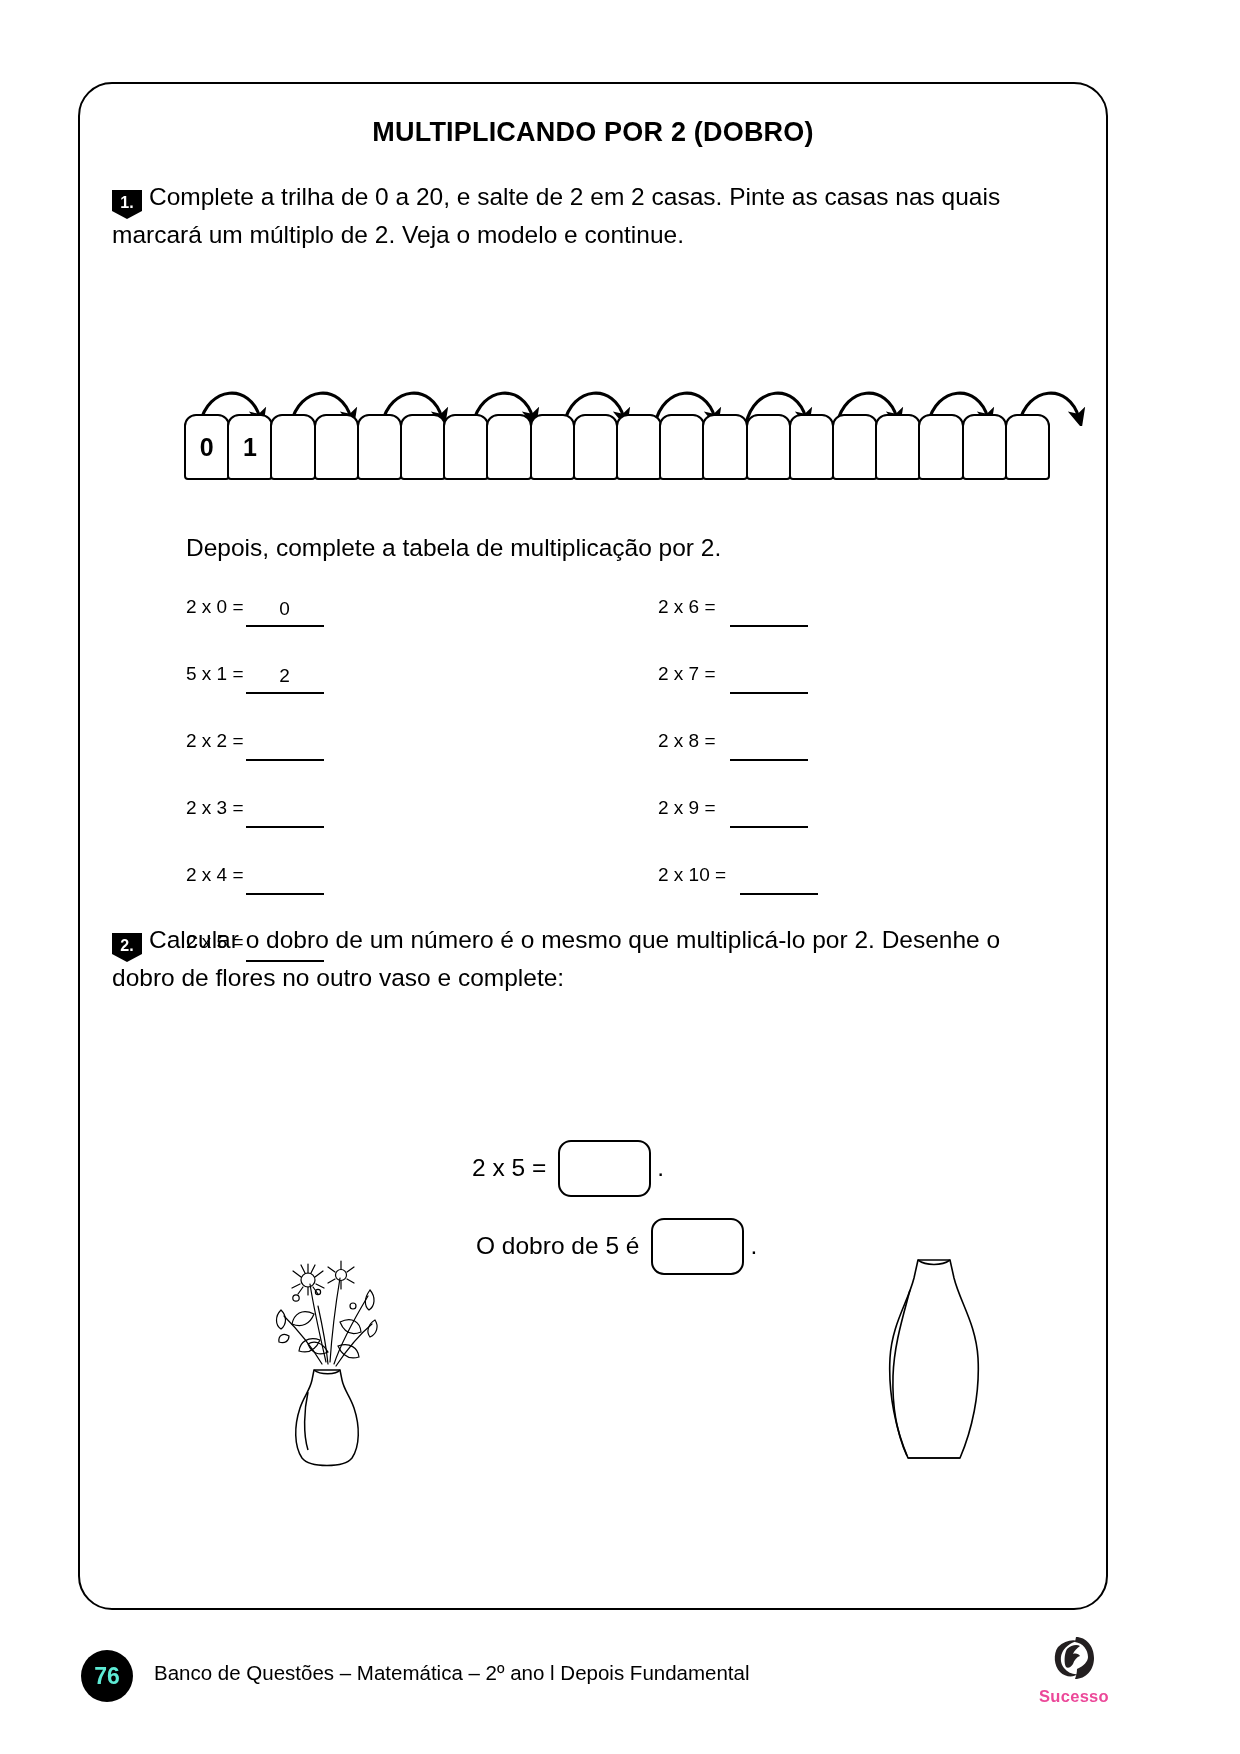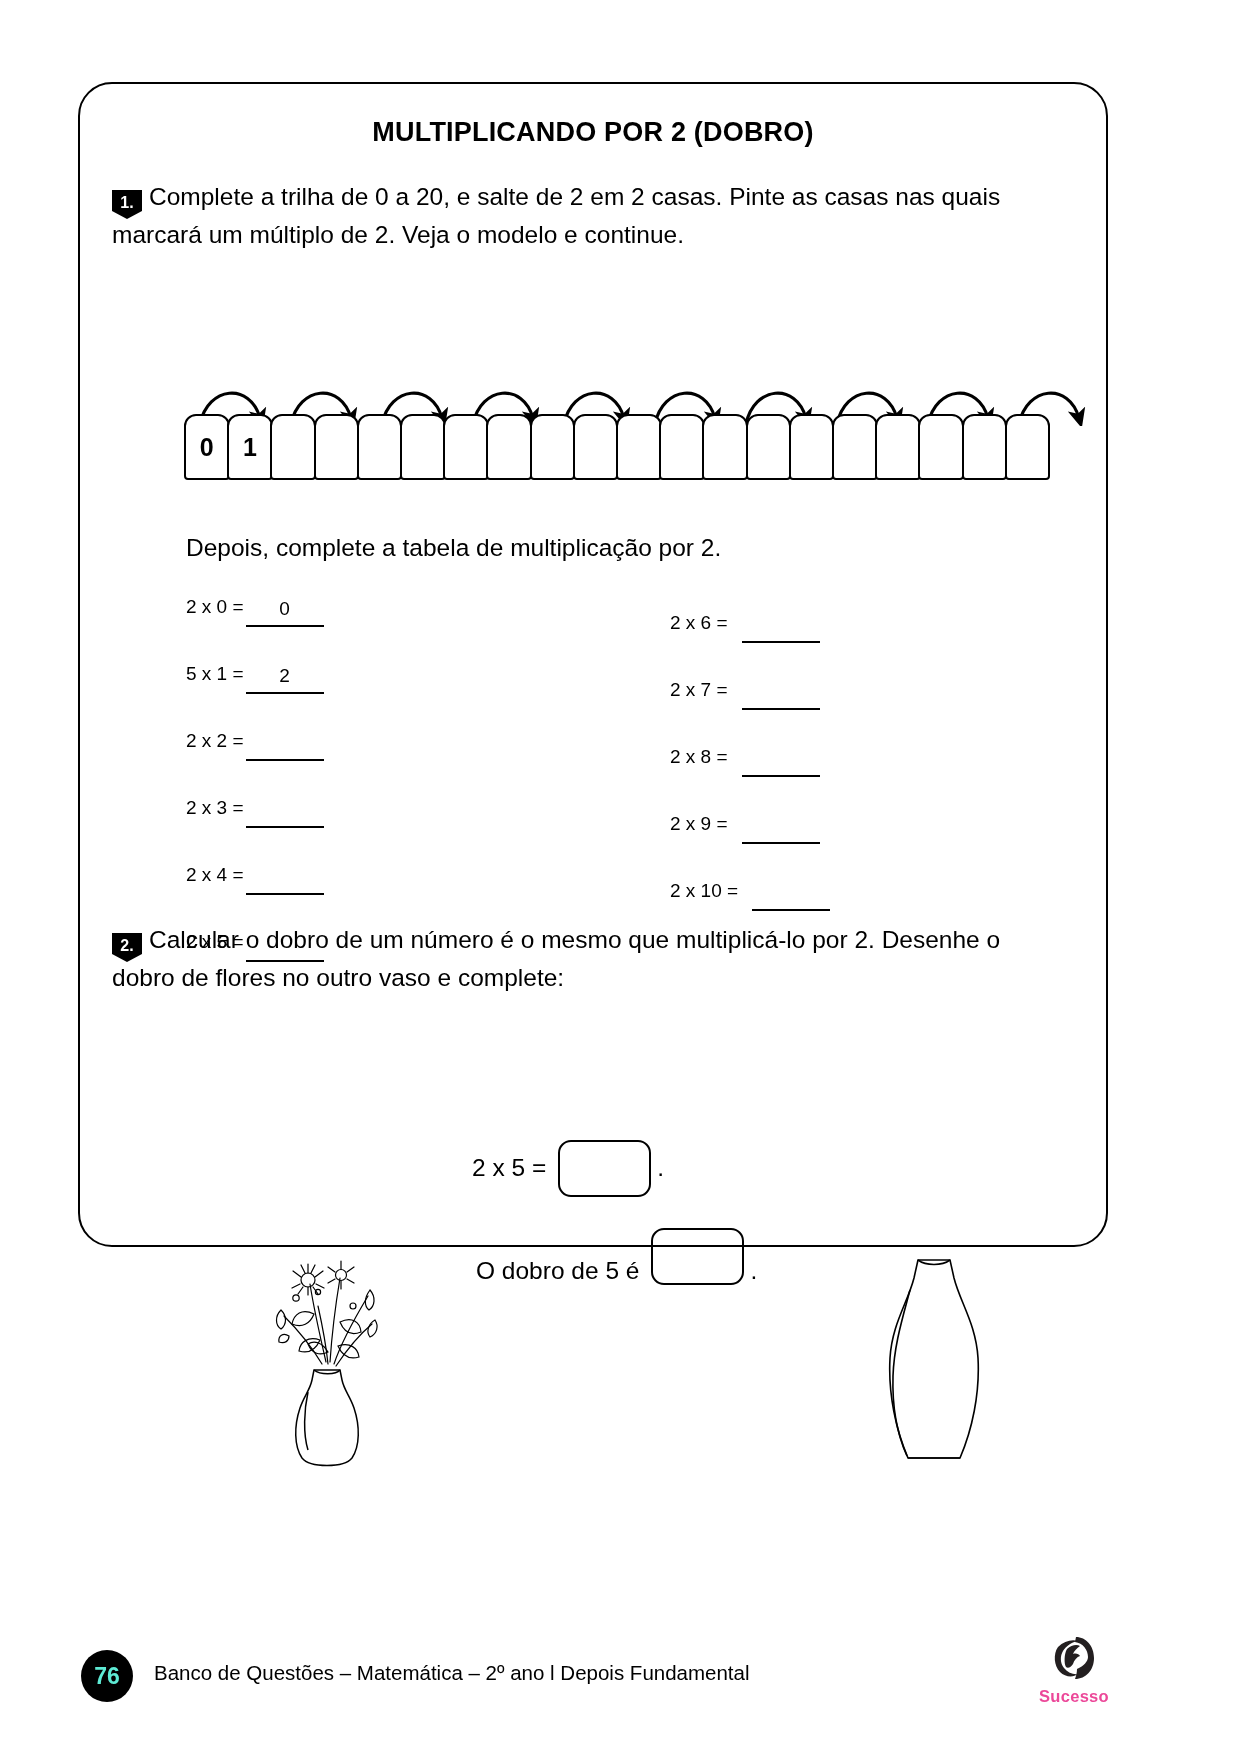--- a/index.html
+++ b/index.html
@@ -15,21 +15,21 @@
     color: #000000;
     overflow: hidden;
   }
 
   
   #page-frame {
     position: absolute;
     left: 78px;
     top: 82px;
     width: 1030px;
-    height: 1165px;
+    height: 1528px;
     border: 2.5px solid #000;
     border-radius: 34px;
     box-sizing: border-box;
   }
 
   
   #worksheet-title {
     position: absolute;
     left: 0;
     top: 33px;
@@ -118,21 +118,21 @@
     position: absolute;
     left: 106px;
     top: 512px;
     width: 700px;
   }
   .mult-col {
     position: absolute;
     top: 0;
   }
   #mult-col-left  { left: 0px; }
-  #mult-col-right { left: 484px; margin-top: 16px; }
+  #mult-col-right { left: 472px; }
 
   .mult-row {
     height: 67px;
     font-size: 19px;
     white-space: nowrap;
     display: flex;
     align-items: flex-start;
   }
   .mult-label { display: inline-block; }
   .mult-answer {
@@ -154,21 +154,21 @@
     top: 1045px;
     width: 870px;
     font-size: 24.5px;
   }
   .answer-line {
     display: flex;
     align-items: center;
     height: 78px;
   }
   #answer-line-1 { margin-left: 286px; }
-  #answer-line-2 { margin-left: 290px; align-items: flex-end; }
+  #answer-line-2 { margin-left: 290px; }
   .answer-box {
     width: 93px;
     height: 57px;
     border: 2.6px solid #000;
     border-radius: 13px;
     box-sizing: border-box;
     margin: 0 6px 0 12px;
   }
   .answer-period { font-size: 24.5px; }
 

